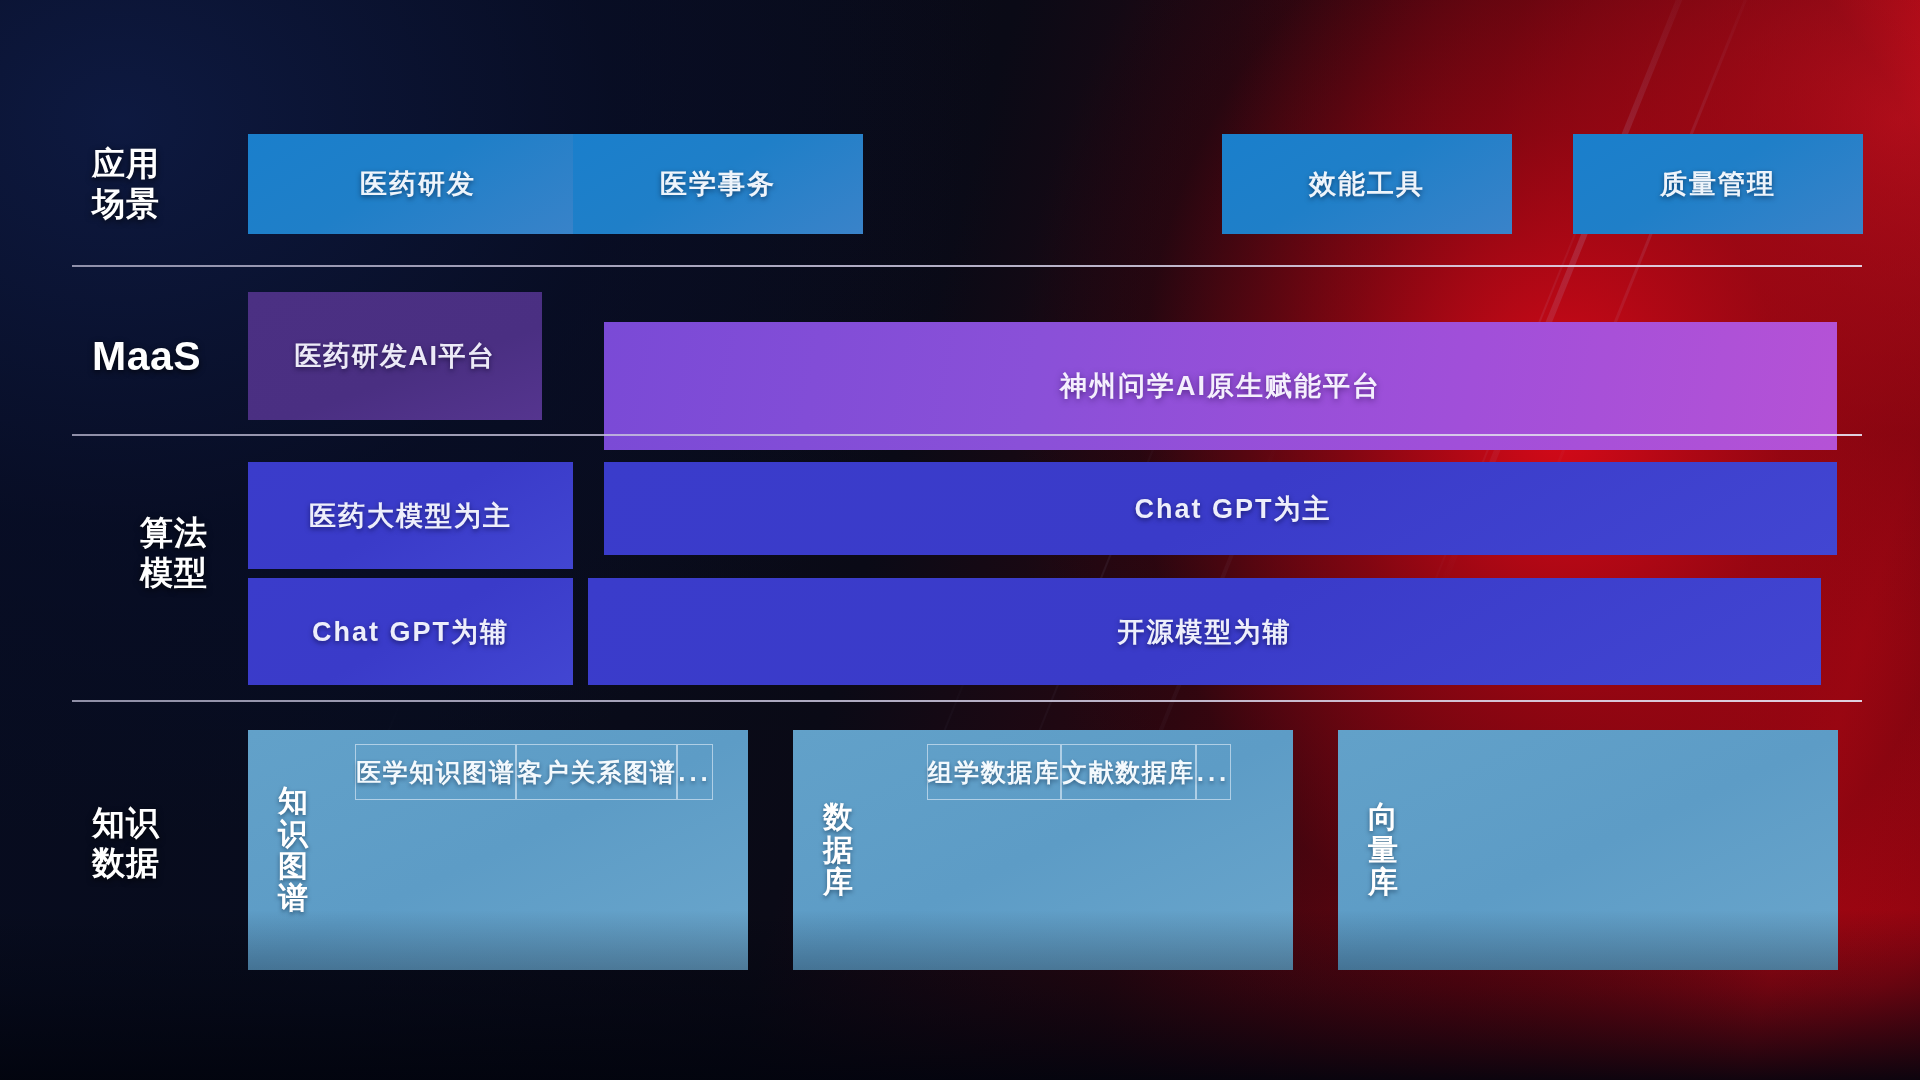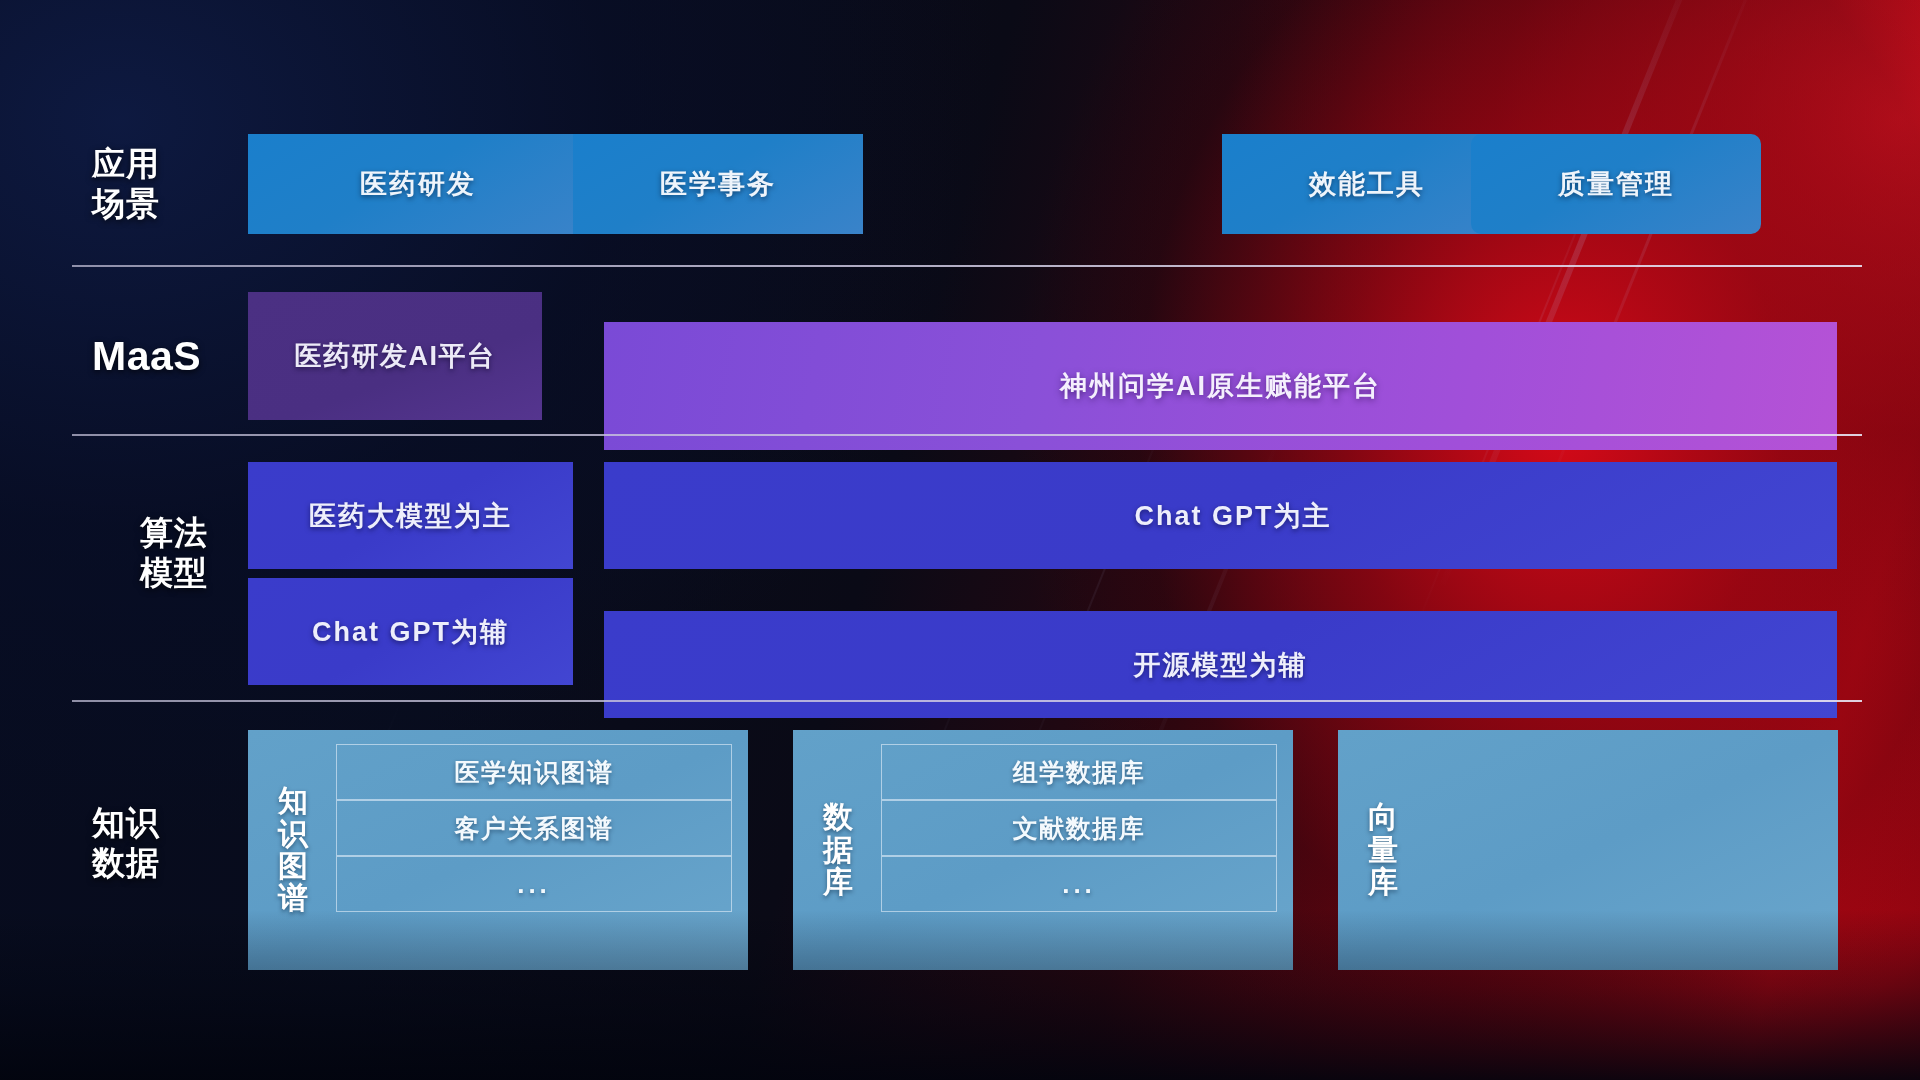--- a/index.html
+++ b/index.html
@@ -72,36 +72,36 @@
   
   .algo {
     position:absolute;
     background:linear-gradient(150deg,#3a3ccb 0%,#3a3bc9 50%,#4246d2 100%);
     display:flex; align-items:center; justify-content:center;
     color:#edeefb; font-size:27px; font-weight:bold; letter-spacing:2px;
     text-shadow:0 2px 5px rgba(5,5,50,0.55);
   }
   .algo.l1 { left:248px; top:462px; width:325px; height:107px; }
   .algo.l2 { left:248px; top:578px; width:325px; height:107px; }
-  .algo.r1 { left:604px; top:462px; width:1233px; height:107px;padding-left:25px; }
-  .algo.r2 { left:604px; top:578px; width:1233px; height:107px;margin-top:33px; }
+  .algo.r1 { left:604px; top:462px; width:1233px; height:93px;padding-left:25px; }
+  .algo.r2 { left:588px; top:578px; width:1233px; height:107px; }
 
   
   .kcard {
     position:absolute; top:730px; height:240px;
     background:linear-gradient(155deg,#62a1c9 0%,#5d9cc6 50%,#6aa6cc 100%);
     display:flex; align-items:stretch; padding:14px 16px 14px 14px;
   }
   .kcard .vlabel {
     width:62px; flex:0 0 62px;
     display:flex; flex-direction:column; align-items:center; justify-content:center;
     color:#ffffff; font-size:30px; font-weight:bold; line-height:1.08;
     text-shadow:0 2px 4px rgba(0,25,50,0.5);
   }
-  .kcard .items { flex:1; display:flex; flex-direction:column; justify-content:flex-start; padding-left:12px; }
+  .kcard .items { flex:1; display:flex; flex-direction:row; justify-content:center; padding-left:12px; }
   .kitem {
     height:56px; border:1px solid rgba(226,238,248,0.62);
     display:flex; align-items:center; justify-content:center;
     color:#f3f9fd; font-size:25px; font-weight:bold; letter-spacing:1.5px;
     text-shadow:0 2px 4px rgba(0,25,50,0.45);
   }
   .kitem.dots { font-size:26px; letter-spacing:4px; }
 </style>
 </head>
 <body>
@@ -127,21 +127,21 @@
 
     <div class="appbox" style="left:248px;  width:340px;">
       <span>医药研发</span>
     </div>
     <div class="appbox" style="left:573px;  width:290px;">
       <span>医学事务</span>
     </div>
     <div class="appbox" style="left:1222px; width:290px;">
       <span>效能工具</span>
     </div>
-    <div class="appbox" style="left:1471px; width:290px;border-radius:10px;">
+    <div class="appbox" style="left:1573px; width:290px;">
       <span>质量管理</span>
     </div>
 
     <div class="divider" style="top:265px;"></div>
 
     <div class="rowlabel latin" style="top:336px;">
       <div>MaaS</div>
     </div>
 
     <div class="maas-left">

